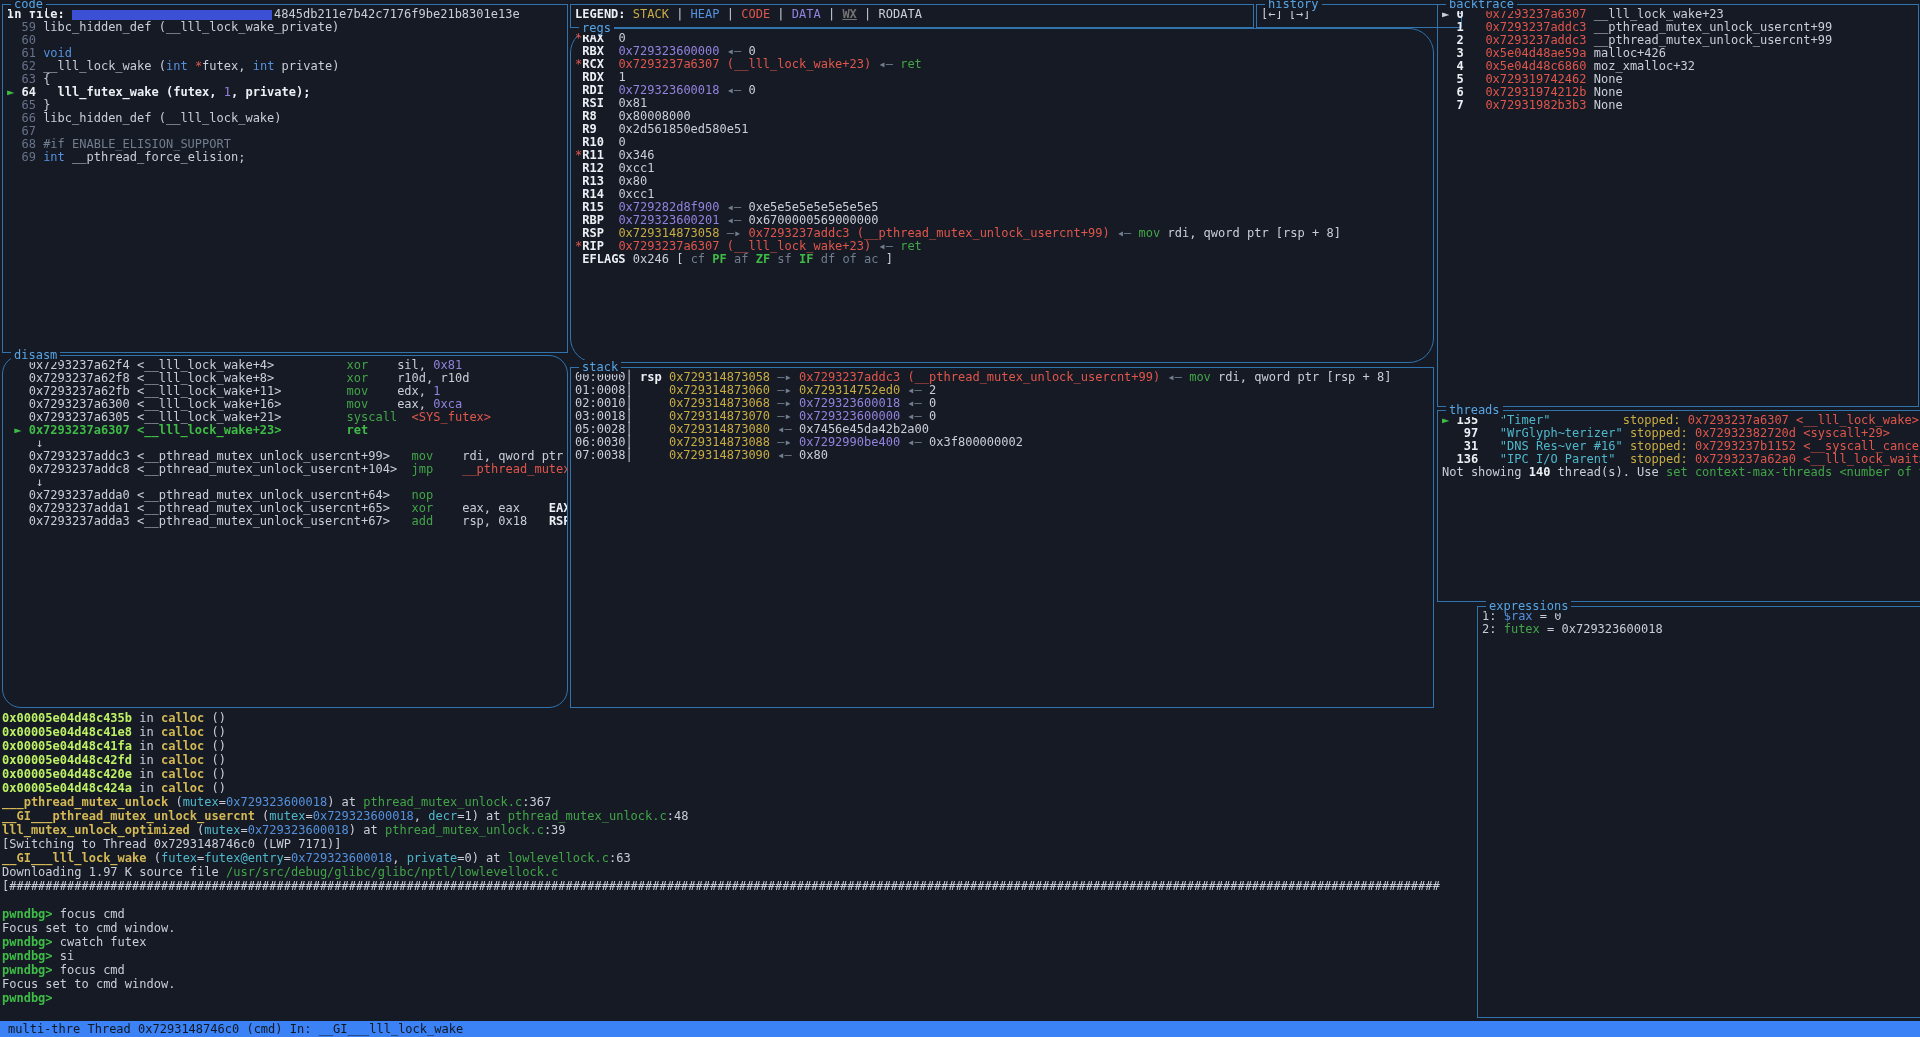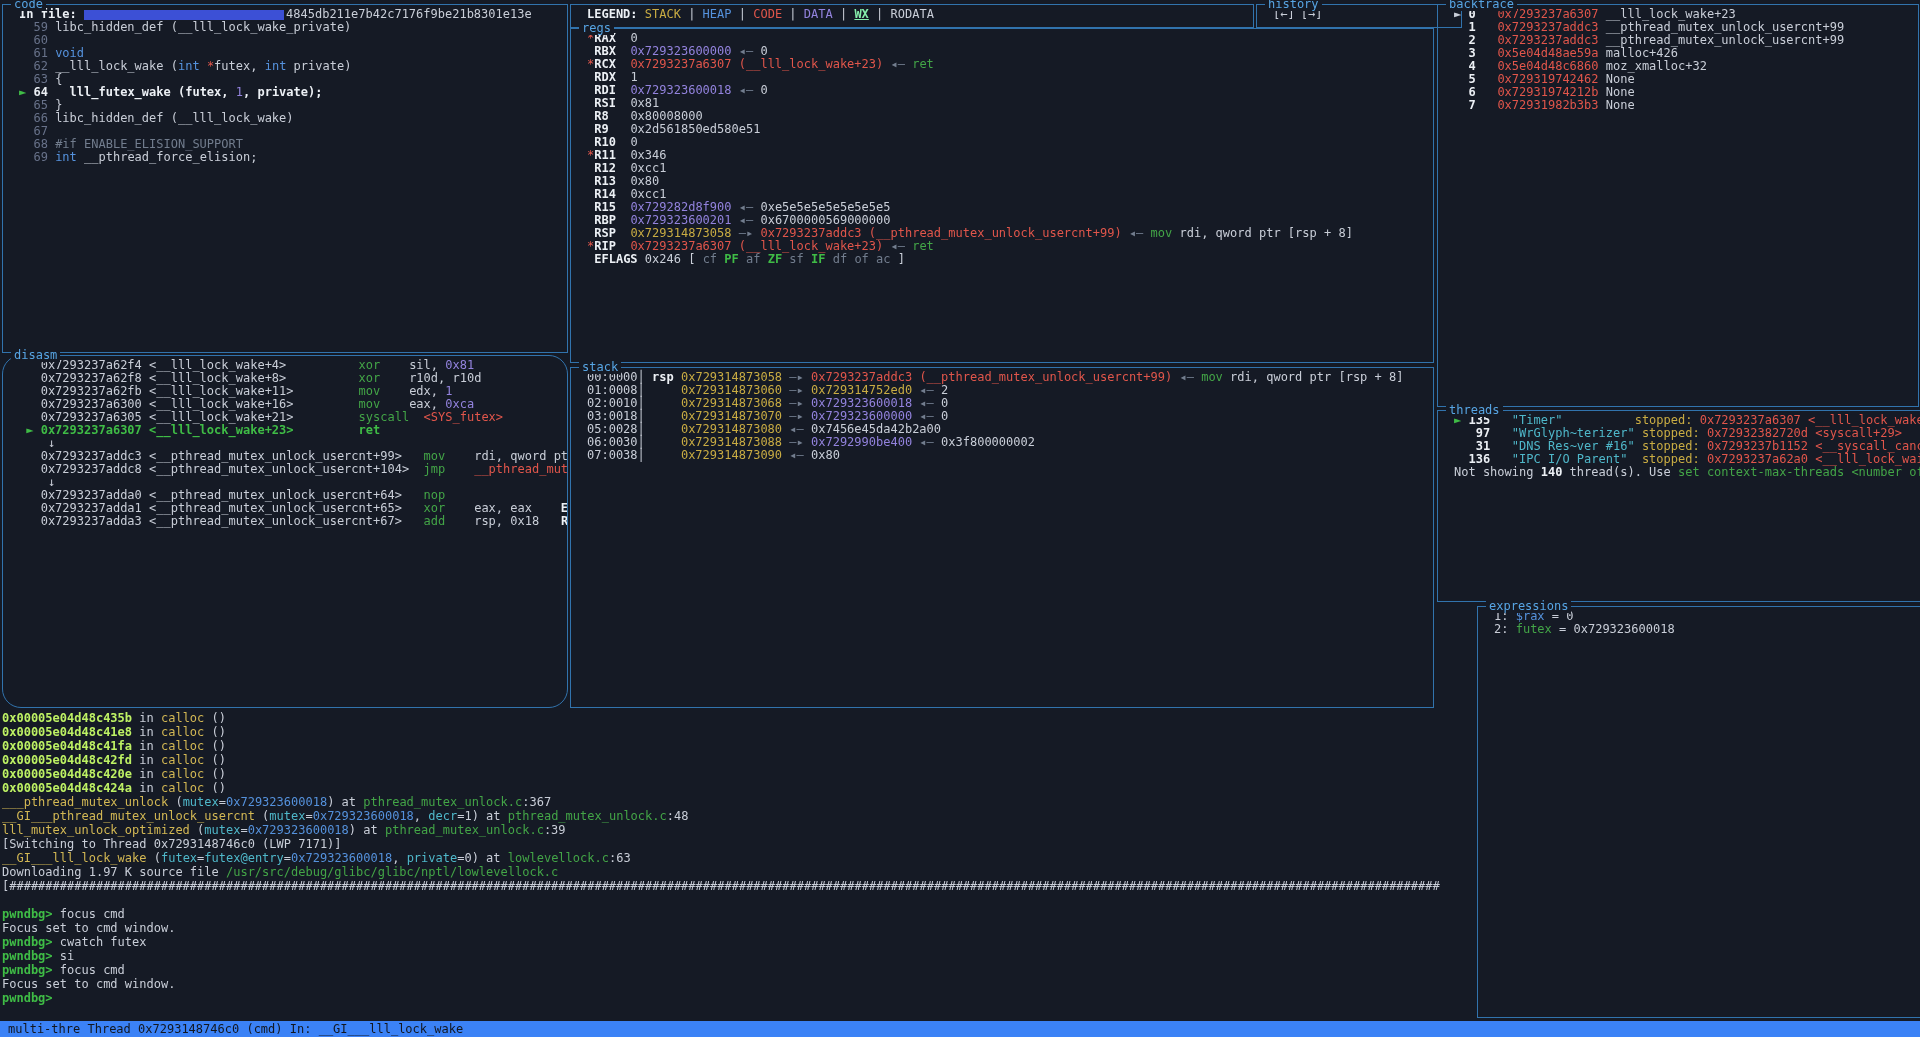--- a/index.html
+++ b/index.html
@@ -2,33 +2,33 @@
 <html><head>
 <meta charset="utf-8">
 <style>
   html,body{margin:0;padding:0;background:#151a25;}
   body{width:1920px;height:1037px;position:relative;overflow:hidden;
        font-family:"DejaVu Sans Mono",monospace;font-size:12px;color:#c9ced8;}
   .screen{position:absolute;inset:0;background:#151a25;}
   .panel{position:absolute;border:1px solid #3173ad;}
   .plabel{position:absolute;top:-8px;left:8px;background:#151a25;color:#57a5e4;
           padding:0 3px;font-size:12px;line-height:14px;z-index:2;}
-  .pbody{position:absolute;inset:0;padding:3px 4px;overflow:hidden;margin-left:12px;}
+  .pbody{position:absolute;inset:0;padding:3px 4px;overflow:hidden;}
   .tl{white-space:pre;min-height:13px;line-height:13px;}
   .console-area{position:absolute;left:0;top:709px;width:1436px;height:310px;overflow:hidden;padding:2px 2px;}
   .console-area .tl{min-height:14px;line-height:14px;}
   
   .fg{color:#c9ced8}
   .w{color:#ecf0f5;font-weight:bold}
   .dim{color:#727d8e}
   .ln{color:#68728a}
   .y{color:#c9ac43}
-  .yb{color:#d3b854;font-weight:normal}
+  .yb{color:#d3b854;font-weight:bold}
   .r{color:#e1564b}
-  .wx{color:#86efac;font-weight:bold;text-decoration:underline}
+  .wx{color:#737373;font-weight:bold;text-decoration:underline}
   .b{color:#5592dd}
   .bb{color:#bef264;font-weight:bold}
   .p{color:#9383de}
   .g{color:#43a547}
   .gb{color:#3fbc46;font-weight:bold}
   .c{color:#4fb8ca}
   .redact{display:inline-block;width:200px;height:10px;background:#3c50d6;vertical-align:middle;margin-right:2px;}
   .hist-body{padding-top:2px;}
   .hbtn{cursor:pointer;color:#c9ced8;}
   .hbtn + .hbtn{margin-left:6px;}
@@ -65,21 +65,21 @@
       </div>
   </div>
 
   <div class="panel" style="left:1256px;top:4px;width:176px;height:22px;padding-left:28px;">
     <span class="plabel">history</span>
     <div class="pbody hist-body">
       <span class="hbtn">[←]</span><span class="hbtn">[→]</span>
     </div>
   </div>
 
-  <div class="panel" style="left:570px;top:28px;width:862px;height:333px;">
+  <div class="panel" style="left:570px;top:28px;width:862px;height:333px;border-radius:25px;">
     <span class="plabel">regs</span>
     <div class="pbody">
         <div class="tl"><span class="seg r">*</span><span class="seg w">RAX</span><span class="seg fg">  </span><span class="seg fg">0</span></div>
         <div class="tl"><span class="seg fg"> </span><span class="seg w">RBX</span><span class="seg fg">  </span><span class="seg p">0x729323600000</span><span class="seg dim"> ◂— </span><span class="seg fg">0</span></div>
         <div class="tl"><span class="seg r">*</span><span class="seg w">RCX</span><span class="seg fg">  </span><span class="seg r">0x7293237a6307 (__lll_lock_wake+23)</span><span class="seg dim"> ◂— </span><span class="seg g">ret</span></div>
         <div class="tl"><span class="seg fg"> </span><span class="seg w">RDX</span><span class="seg fg">  </span><span class="seg fg">1</span></div>
         <div class="tl"><span class="seg fg"> </span><span class="seg w">RDI</span><span class="seg fg">  </span><span class="seg p">0x729323600018</span><span class="seg dim"> ◂— </span><span class="seg fg">0</span></div>
         <div class="tl"><span class="seg fg"> </span><span class="seg w">RSI</span><span class="seg fg">  </span><span class="seg fg">0x81</span></div>
         <div class="tl"><span class="seg fg"> </span><span class="seg w">R8</span><span class="seg fg">   </span><span class="seg fg">0x80008000</span></div>
         <div class="tl"><span class="seg fg"> </span><span class="seg w">R9</span><span class="seg fg">   </span><span class="seg fg">0x2d561850ed580e51</span></div>

